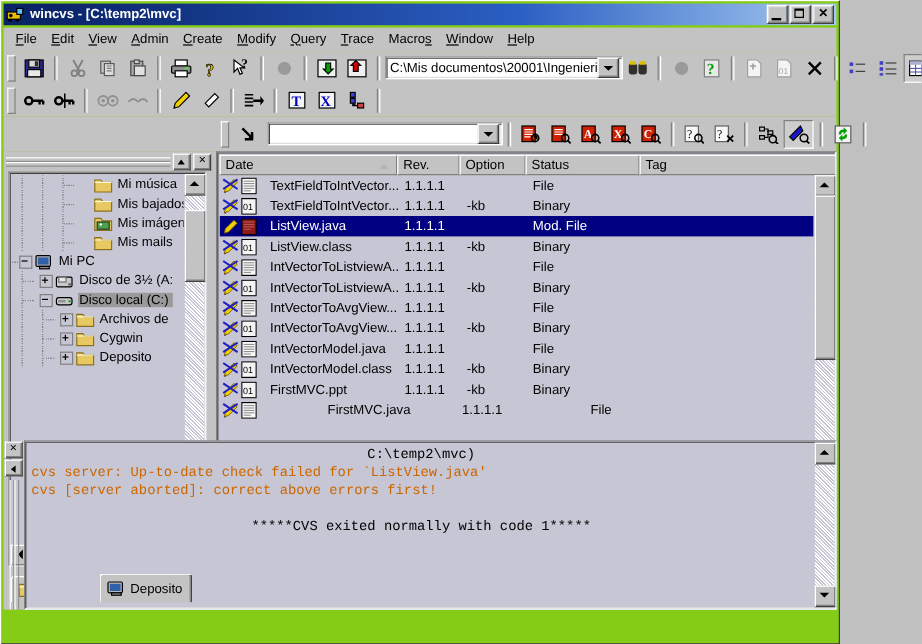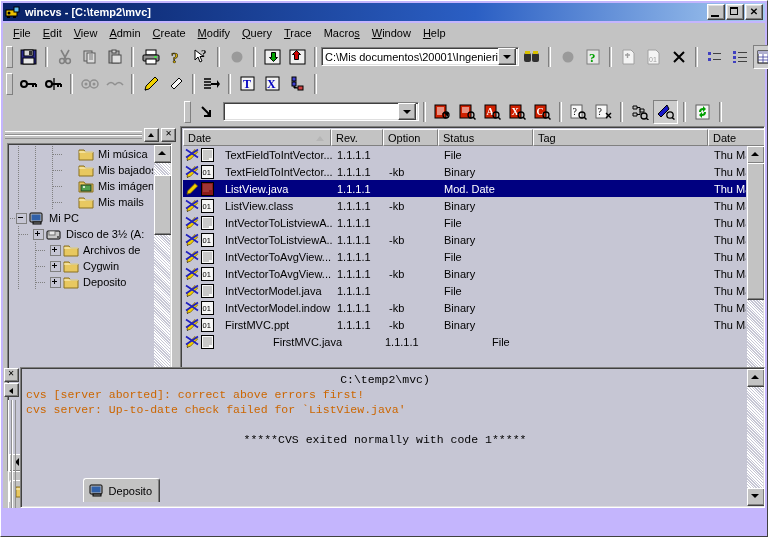--- a/index.html
+++ b/index.html
@@ -9,22 +9,22 @@
   body {
     width: 768px; height: 537px;
     overflow: hidden;
     font-family: "Liberation Sans", sans-serif;
     font-size: 11px;
     color: #000;
     -webkit-font-smoothing: none;
   }
   .app {
     position: relative;
-    width: 768px; height: 537px;
-    background: #c4b5fd;
+    width: 700px; height: 537px;
+    background: #84cc16;
     box-sizing: border-box;
     border: 1px solid #fff;
     border-right-color: #404040;
     border-bottom-color: #404040;
   }
 
   
   .titlebar {
     position: absolute; left: 2px; top: 2px; right: 2px; height: 18px;
     background: linear-gradient(to right, #0a246a 0%, #0a246a 6%, #2b5fc4 62%, #a6caf0 100%);
@@ -767,20 +767,33 @@
                 <div class="tdots" style="left: 9px; width: 10px;"></div>
                 <div class="tvline" style="left: 8px;"></div>
               </div>
               <div class="tplusbox plus"></div>
               <div class="folder-ico"><svg width="16" height="14" viewBox="0 0 16 14">
                   <rect x="1" y="3" width="13" height="8" rx="1" fill="#c8c8c8" stroke="#000"></rect>
                   <rect x="3" y="3" width="6" height="4" fill="#e8e8e8" stroke="#707070"></rect>
                   <rect x="11" y="8" width="2" height="2" fill="#606060"></rect>
                 </svg></div>
               <span class="tlabel">Disco de 3½ (A:</span>
+            </div>
+            <div class="trow">
+              <div class="tind" style="width: 23px;">
+                <div class="tdots" style="left: 9px; width: 10px;"></div>
+                <div class="tvline" style="left: 8px;"></div>
+              </div>
+              <div class="tplusbox"></div>
+              <div class="folder-ico"><svg width="16" height="14" viewBox="0 0 16 14">
+                  <rect x="1" y="4" width="13" height="6" rx="2" fill="#c8c8c8" stroke="#000"></rect>
+                  <rect x="2.5" y="6" width="6" height="2" fill="#909090"></rect>
+                  <circle cx="12" cy="7" r="1" fill="#30a030"></circle>
+                </svg></div>
+              <span class="tlabel sel">Disco local (C:)</span>
             </div>
             <div class="trow">
               <div class="tind" style="width: 40px;">
                 <div class="tdots" style="left: 26px; width: 10px;"></div>
                 <div class="tvline" style="left: 8px;"></div>
                 <div class="tvline" style="left: 25px;"></div>
               </div>
               <div class="tplusbox plus"></div>
               <div class="folder-ico"><svg width="16" height="13" viewBox="0 0 16 13">
                   <path d="M1 2 h5 l1.5 2 h7.5 v8 h-14z" fill="#e8c860" stroke="#8a7020"></path>
@@ -925,21 +938,21 @@
                     <path d="M2 12.6 l1.2 -0.4" stroke="#404040"></path>
                   </svg></span>
                 <span class="file-ico"><svg width="13" height="14" viewBox="0 0 13 14">
                     <rect x="0.5" y="0.5" width="12" height="13" fill="#8b1a1a" stroke="#000"></rect>
                     <path d="M2 3h9M2 5h9M2 7h9M2 9h6" stroke="#c06060" stroke-width="0.8"></path>
                   </svg></span>
               </div>
               <div class="lv-cell" style="width: 112px;">ListView.java</div>
               <div class="lv-cell" style="width: 52px;">1.1.1.1</div>
               <div class="lv-cell" style="width: 55px;"></div>
-              <div class="lv-cell" style="width: 95px;">Mod. Date</div>
+              <div class="lv-cell" style="width: 95px;">Mod. File</div>
               <div class="lv-cell" style="width: 175px;"></div>
               <div class="lv-cell" style="width: 62px;">Thu Mar 29</div>
             </div>
             <div class="lv-row">
               <div class="lv-icons">
                 <span class="pen-ico"><svg width="14" height="14" viewBox="0 0 14 14">
                     <path d="M10 1.5 l2.6 2.6 l-7.2 7.2 l-3.4 0.8 l0.8 -3.4 z" fill="#f0d000" stroke="#806000" stroke-width="0.8"></path>
                     <path d="M2 12.6 l1.2 -0.4" stroke="#404040"></path>
                     <path d="M1 1.5 L13 9.5 M13 1.5 L1 9.5" stroke="#2020c0" stroke-width="1.7" fill="none"></path>
                   </svg></span>
@@ -1055,21 +1068,21 @@
                 <span class="pen-ico"><svg width="14" height="14" viewBox="0 0 14 14">
                     <path d="M10 1.5 l2.6 2.6 l-7.2 7.2 l-3.4 0.8 l0.8 -3.4 z" fill="#f0d000" stroke="#806000" stroke-width="0.8"></path>
                     <path d="M2 12.6 l1.2 -0.4" stroke="#404040"></path>
                     <path d="M1 1.5 L13 9.5 M13 1.5 L1 9.5" stroke="#2020c0" stroke-width="1.7" fill="none"></path>
                   </svg></span>
                 <span class="file-ico"><svg width="13" height="14" viewBox="0 0 13 14">
                     <rect x="0.5" y="0.5" width="12" height="13" fill="#f4f4f4" stroke="#000"></rect>
                     <text x="1.5" y="10" font-family="Liberation Sans, sans-serif" font-size="7.5" fill="#000">01</text>
                   </svg></span>
               </div>
-              <div class="lv-cell" style="width: 112px;">IntVectorModel.indow</div>
+              <div class="lv-cell" style="width: 112px;">IntVectorModel.class</div>
               <div class="lv-cell" style="width: 52px;">1.1.1.1</div>
               <div class="lv-cell" style="width: 55px;">-kb</div>
               <div class="lv-cell" style="width: 95px;">Binary</div>
               <div class="lv-cell" style="width: 175px;"></div>
               <div class="lv-cell" style="width: 62px;">Thu Mar 29</div>
             </div>
             <div class="lv-row">
               <div class="lv-icons">
                 <span class="pen-ico"><svg width="14" height="14" viewBox="0 0 14 14">
                     <path d="M10 1.5 l2.6 2.6 l-7.2 7.2 l-3.4 0.8 l0.8 -3.4 z" fill="#f0d000" stroke="#806000" stroke-width="0.8"></path>
@@ -1131,21 +1144,21 @@
   <div class="outwrap">
     <div class="out-caption">
       <div class="cap-btn" style="margin-left:0;">✕</div>
       <div class="cap-btn" style="margin-left:0;margin-top:1px;">
           <span class="uparrow" style="border-bottom:none;border-top:4px solid transparent;border-left:4px solid transparent;border-right:4px solid transparent;"></span>
           <span style="position:absolute;left:4px;top:4px;border-top:3px solid transparent;border-bottom:3px solid transparent;border-right:4px solid #000;"></span>
         </div>
       <div class="out-vlines"></div>
     </div>
     <div class="outbox">
-      <div class="out-text" id="out-text"><div class="out-line norm">C:\temp2\mvc)</div><div class="out-line err">cvs [server aborted]: correct above errors first!</div><div class="out-line err">cvs server: Up-to-date check failed for `ListView.java'</div><div class="out-line norm">&nbsp;</div><div class="out-line norm">*****CVS exited normally with code 1*****</div></div>
+      <div class="out-text" id="out-text"><div class="out-line norm">C:\temp2\mvc)</div><div class="out-line err">cvs server: Up-to-date check failed for `ListView.java'</div><div class="out-line err">cvs [server aborted]: correct above errors first!</div><div class="out-line norm">&nbsp;</div><div class="out-line norm">*****CVS exited normally with code 1*****</div></div>
       <div class="vscroll" style="top:1px;right:1px;bottom:1px;width:16px;background-image:repeating-linear-gradient(45deg,#fff 0 1px,transparent 1px 2px),linear-gradient(#c6c6d4,#c6c6d4);">
         <div class="sbtn" style="left:0;top:0;width:16px;height:16px;">
             <span class="arr up"></span>
           </div>
         <div class="sbtn" style="left:0;bottom:0;width:16px;height:16px;">
             <span class="arr down"></span>
           </div>
       </div>
     </div>
   </div>

